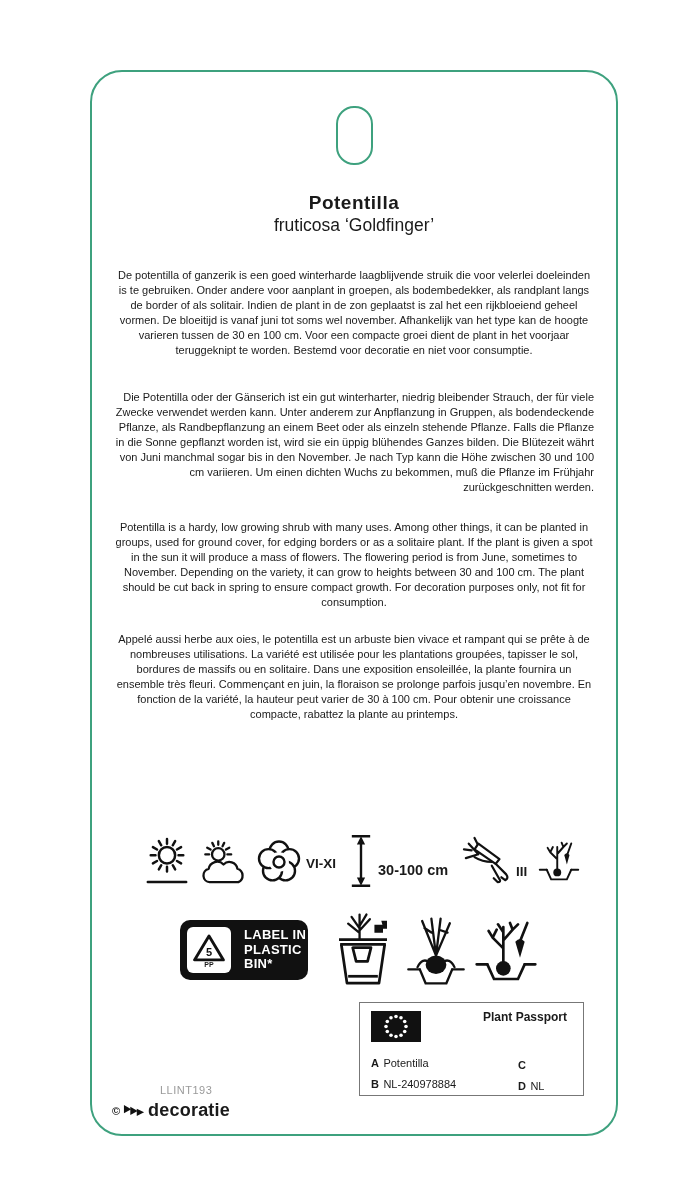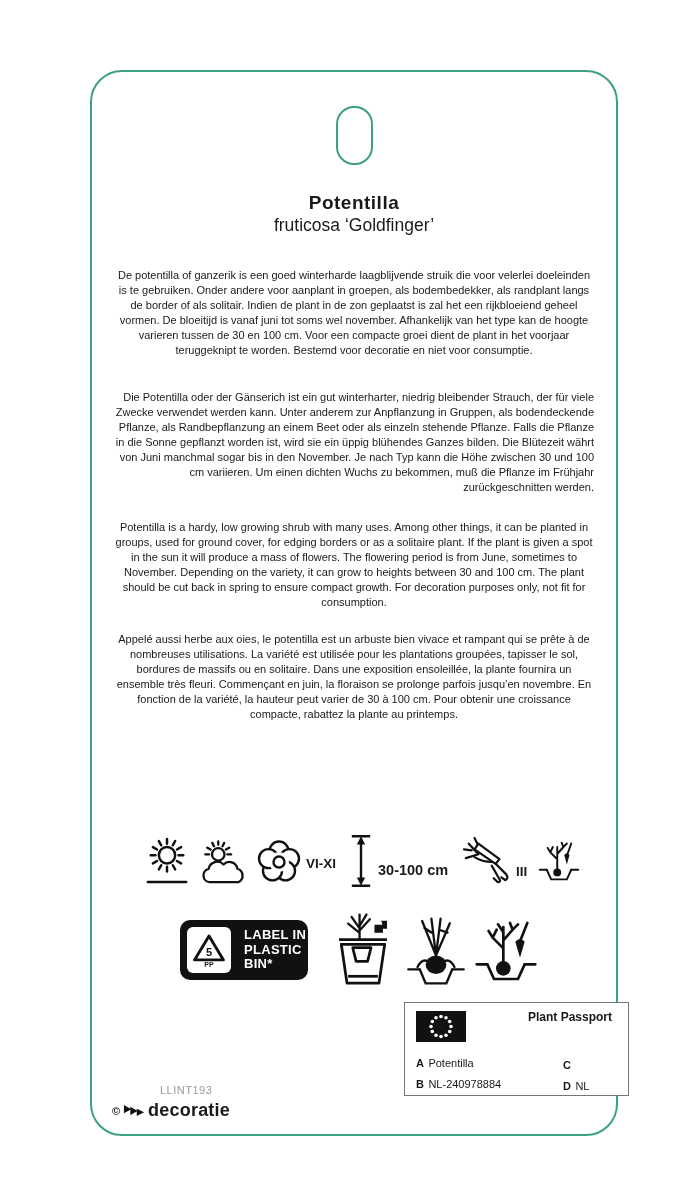--- a/index.html
+++ b/index.html
@@ -26,21 +26,21 @@
   .icolabel{position:absolute;font-weight:bold;font-size:13.5px;white-space:nowrap;}
   .badge{
     position:absolute;left:88px;top:10px;width:128px;height:60px;background:#111;border-radius:10px;
     display:flex;align-items:center;
   }
   .badge-inner{width:44px;height:46px;background:#fff;border-radius:6px;margin-left:7px;
     display:flex;flex-direction:column;align-items:center;justify-content:center;}
   .badge-text{color:#fff;font-weight:bold;font-size:13px;line-height:14.5px;margin-left:13px;letter-spacing:.3px;}
   .pp-mat{font-size:7px;font-weight:bold;margin-top:-2px;}
   .passport{
-    left:267px;top:930px;width:223px;height:92px;border:1.5px solid #777;background:#fff;margin-left:45px;
+    left:267px;top:930px;width:223px;height:92px;border:1.5px solid #777;background:#fff;
   }
   .pp-title{position:absolute;top:7px;right:16px;font-size:12px;font-weight:bold;}
   .pp-key{font-weight:bold;font-size:11px;}
   .pp-val{font-size:11px;}
   .pp-row{position:absolute;white-space:nowrap;}
   .footer-code{left:68px;top:1012px;font-size:11px;color:#9a9a9a;letter-spacing:.5px;}
   .brand{left:20px;top:1028px;display:flex;align-items:center;gap:3px;}
   .brand-c{font-size:11px;font-weight:bold;}
   .brand-name{font-size:18px;font-weight:bold;letter-spacing:.2px;}
   svg{display:block;}

